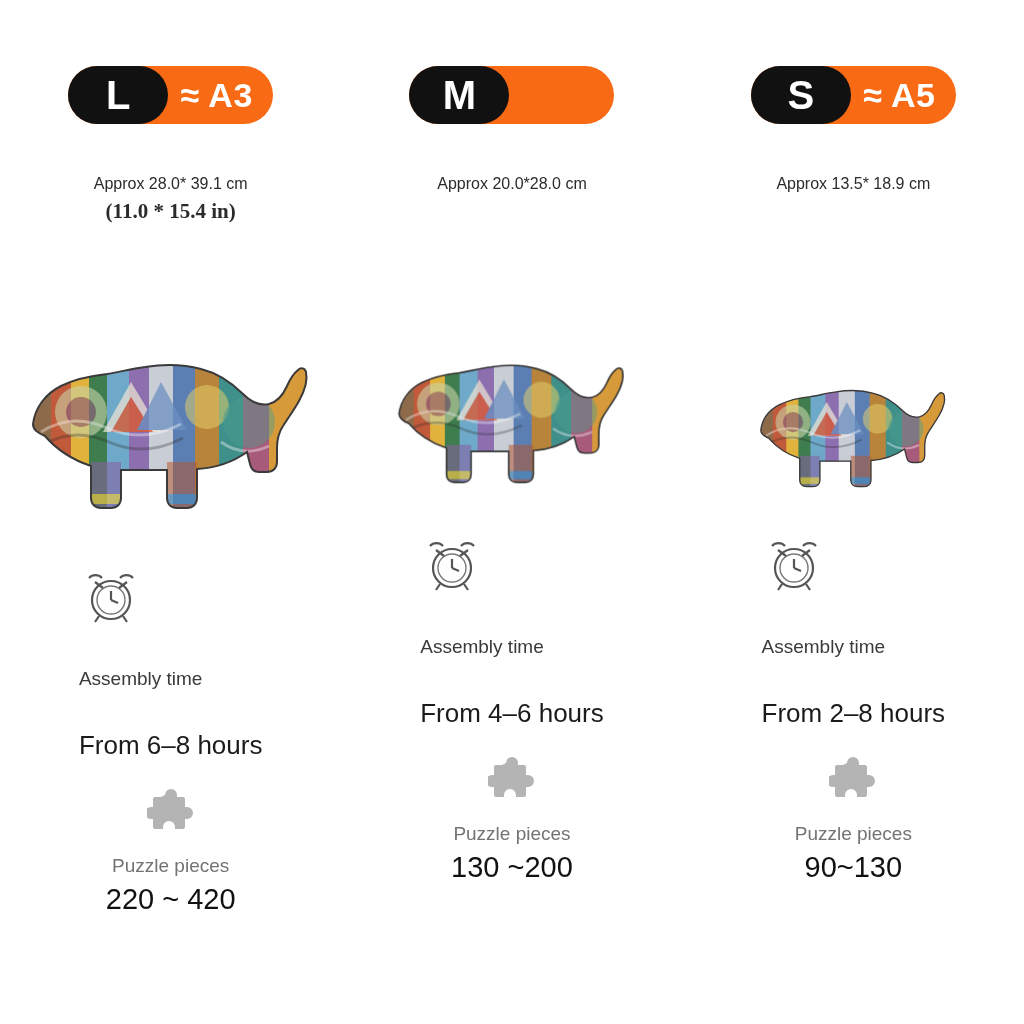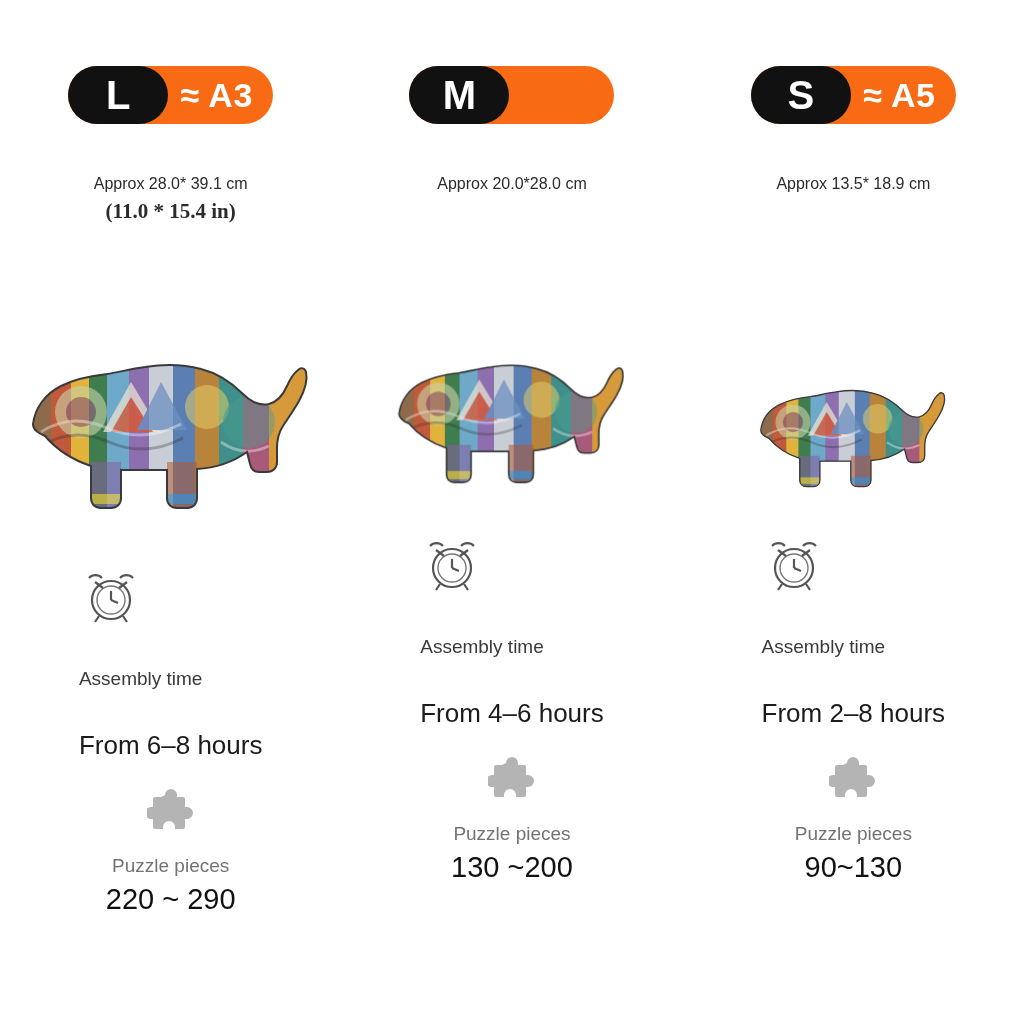--- a/index.html
+++ b/index.html
@@ -245,21 +245,21 @@
         </svg>
         <div class="assembly-label">Assembly time</div>
         <div class="assembly-value">From 6–8 hours</div>
       </div>
 
       <div class="pieces">
         <svg class="puzzle-icon" viewBox="0 0 48 48" xmlns="http://www.w3.org/2000/svg">
           <path d="M18 6 a6 6 0 0 1 12 0 v2 h6 a2 2 0 0 1 2 2 v8 h2 a6 6 0 0 1 0 12 h-2 v8 a2 2 0 0 1-2 2 h-8 v-2 a6 6 0 0 0-12 0 v2 h-8 a2 2 0 0 1-2-2 v-8 h-2 a6 6 0 0 1 0-12 h2 v-8 a2 2 0 0 1 2-2 h6 z" fill="#b4b4b4"></path>
         </svg>
         <div class="pieces-label">Puzzle pieces</div>
-        <div class="pieces-value">220 ~ 290</div>
+        <div class="pieces-value">220 ~ 420</div>
       </div>
     </div>
 
     <div class="col">
       <div class="badge-wrap">
         <div class="badge m">
           <div class="badge-letter">M</div>
         </div>
       </div>
       <div class="dims">

